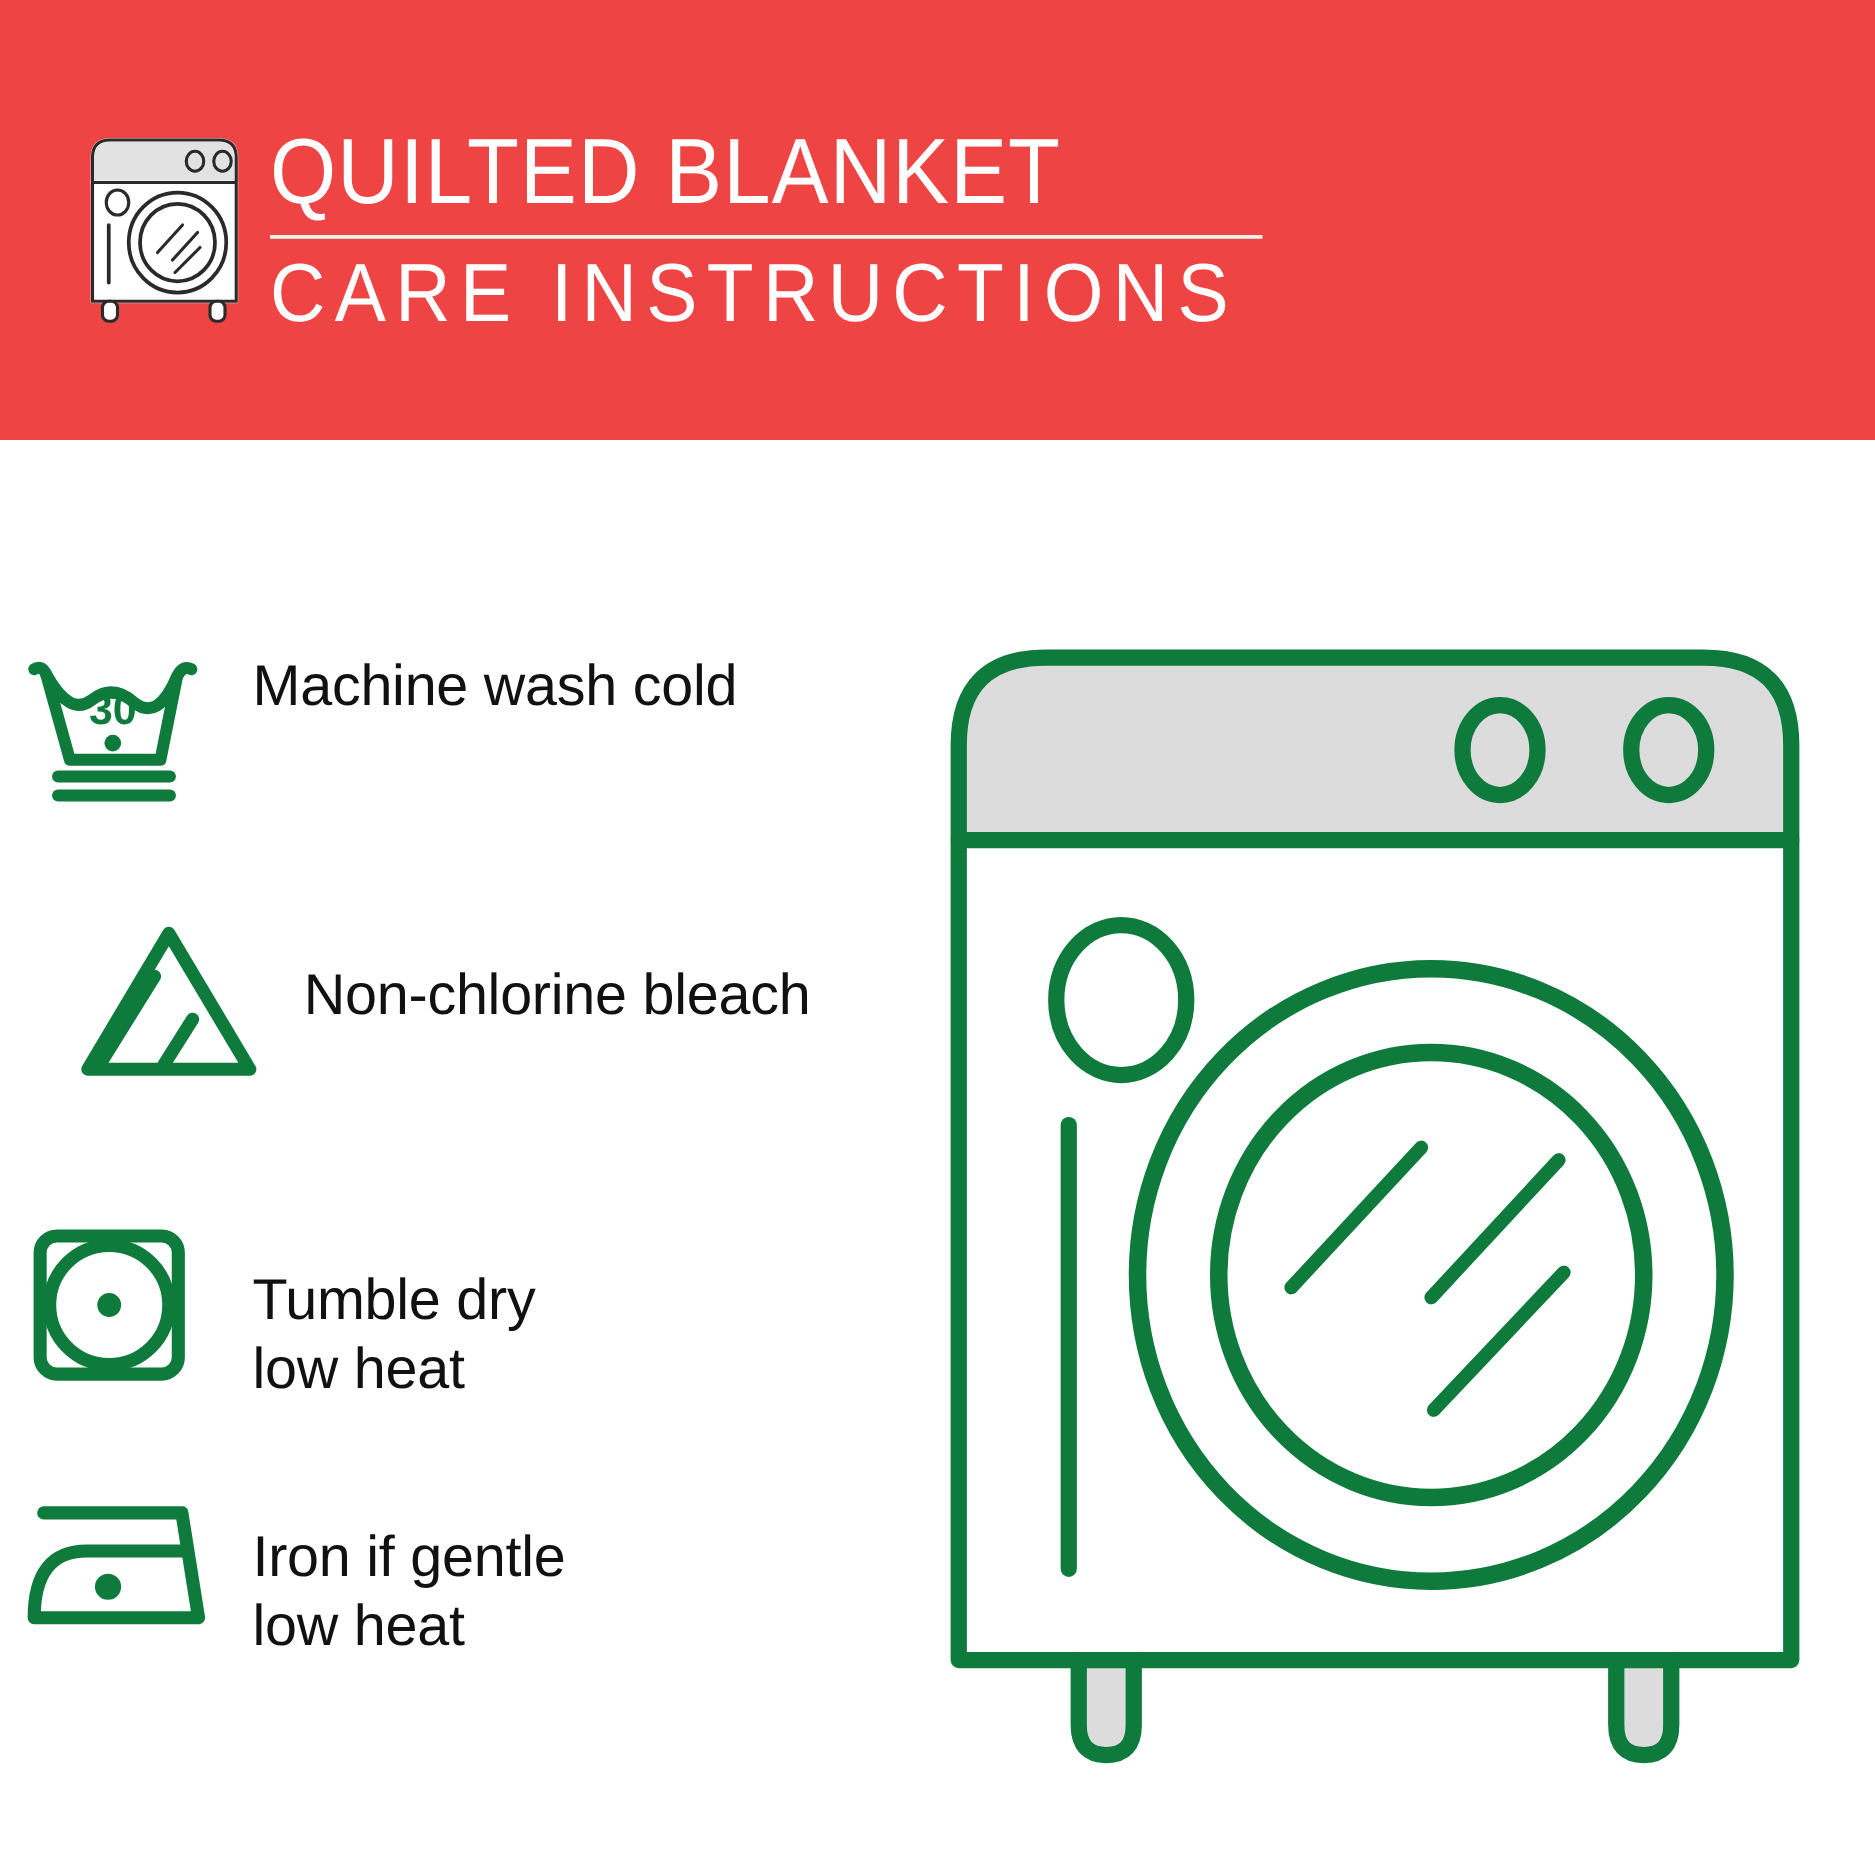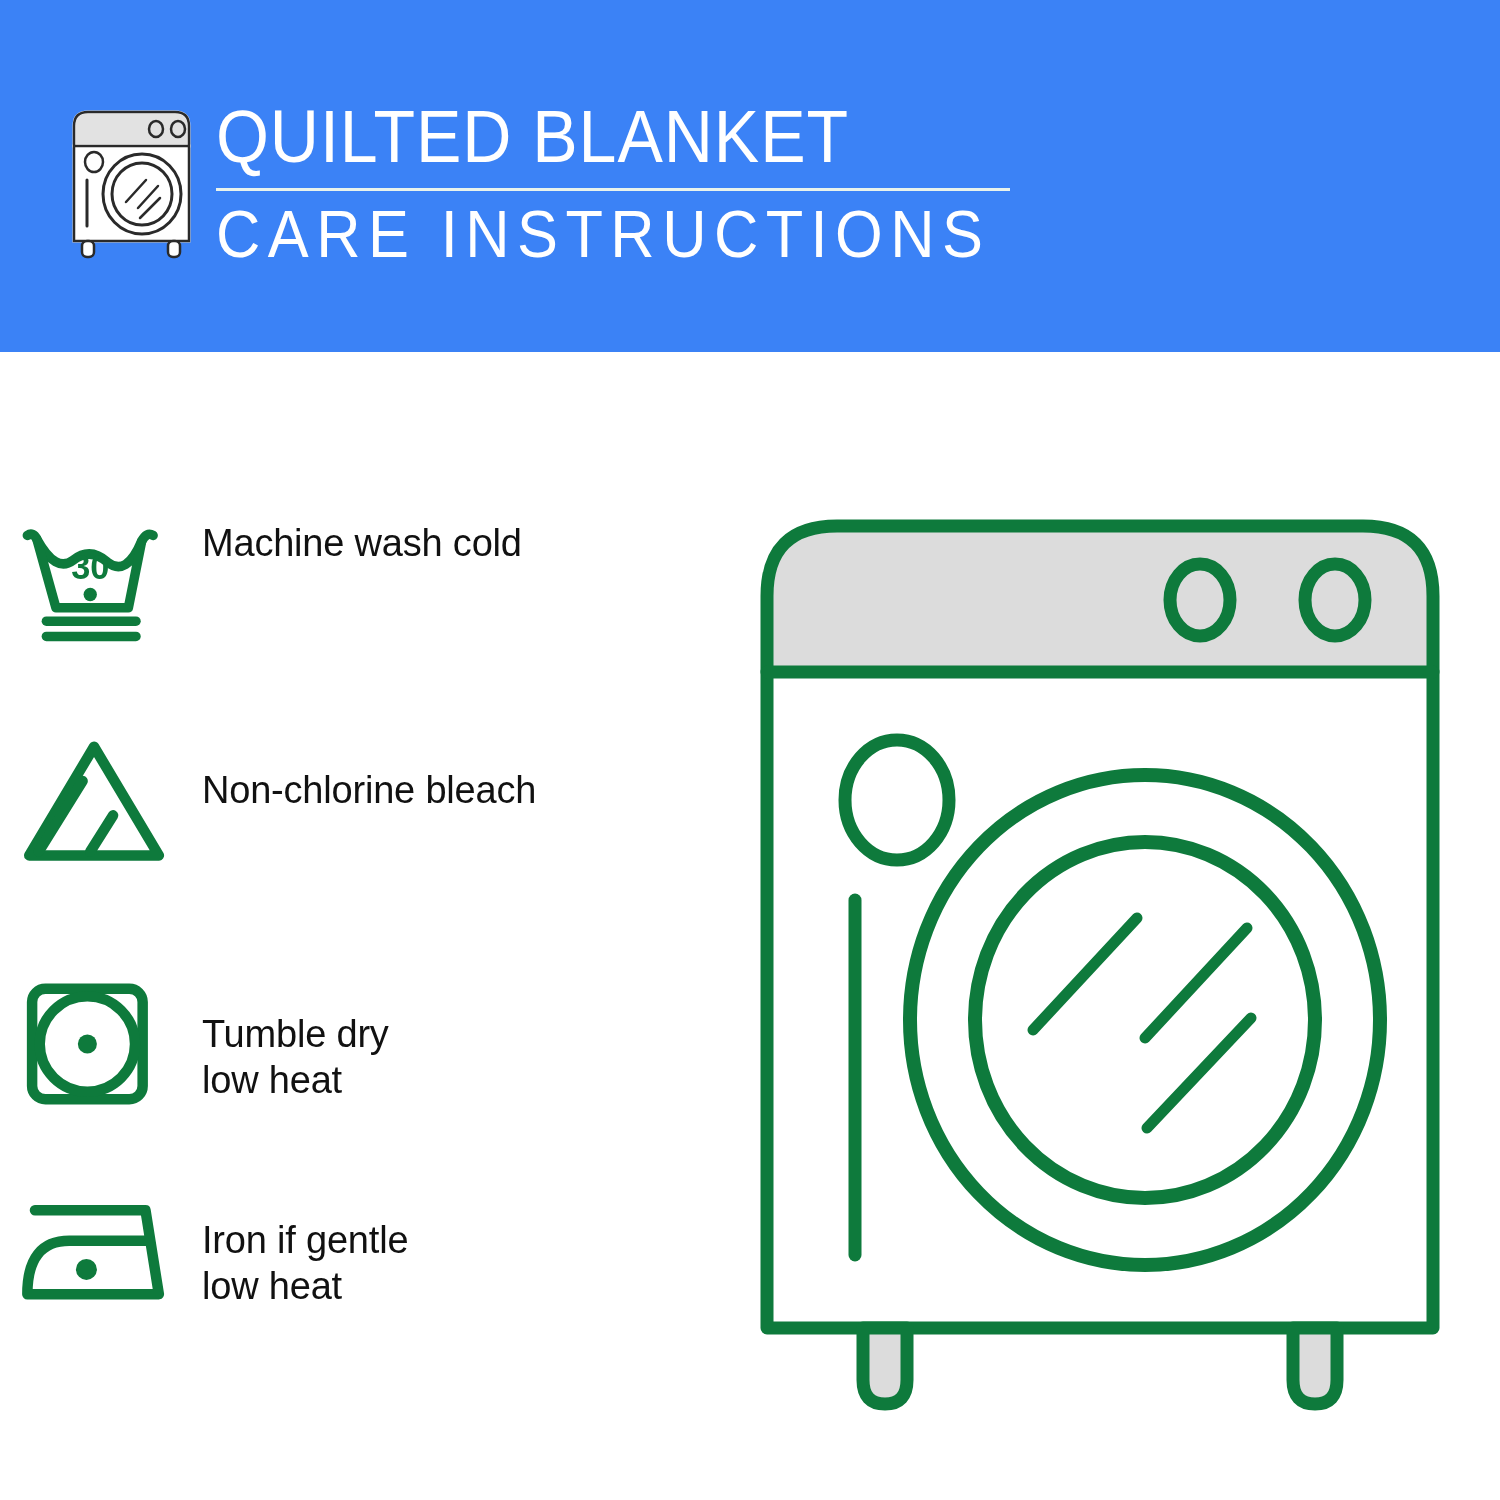--- a/index.html
+++ b/index.html
@@ -9,21 +9,21 @@
     font-family:"Liberation Sans", sans-serif;
     overflow:hidden;
     position:relative;
   }
 
   
   .header {
     position:absolute;
     left:0; top:0;
     width:1500px; height:352px;
-    background:#3b82f6;
+    background:#ef4444;
     display:flex;
     align-items:center;
   }
   .header-logo {
     position:absolute;
     left:64px; top:104px;
     width:135px; height:160px;
   }
   .header-text {
     position:absolute;
@@ -66,34 +66,34 @@
     width:760px; height:1344px;
   }
   .care-row {
     position:absolute;
     left:0;
     width:760px;
     display:flex;
     align-items:flex-start;
   }
   .care-row.r0 { top:165px; }
-  .care-row.r1 { top:378px; }
+  .care-row.r1 { top:378px;padding-left:41px; }
   .care-row.r2 { top:620px; }
   .care-row.r3 { top:838px; }
 
   .care-symbol {
     width:176px;
     flex:0 0 176px;
     display:flex;
     justify-content:center;
     padding-left:14px;
   }
   .care-text {
     font-family:"Liberation Sans", sans-serif;
-    font-size:38px;
+    font-size:46px;
     font-weight:400;
     color:#111111;
     line-height:1.20;
     letter-spacing:-0.2px;
     padding-left:26px;
     padding-top:4px;
   }
   .care-row.r1 .care-text { padding-top:38px; }
   .care-row.r2 .care-text { padding-top:40px; }
   .care-row.r3 .care-text { padding-top:28px; }

